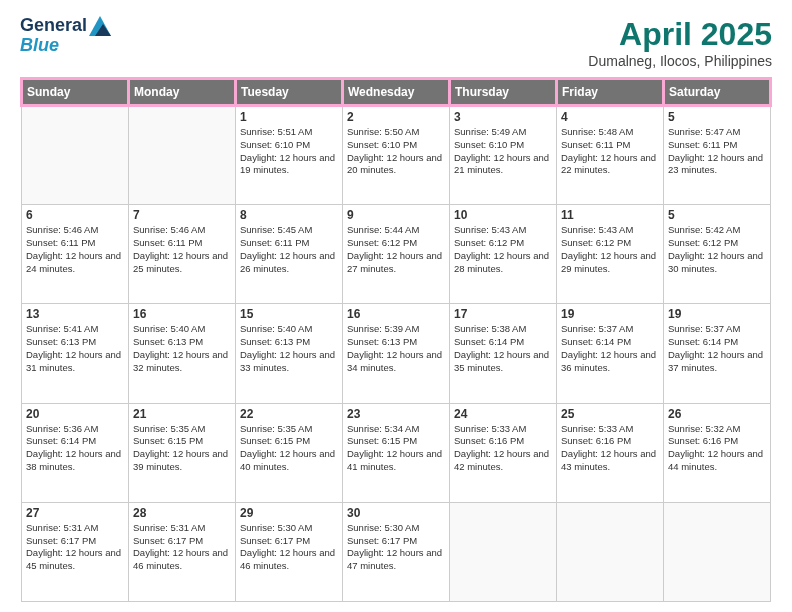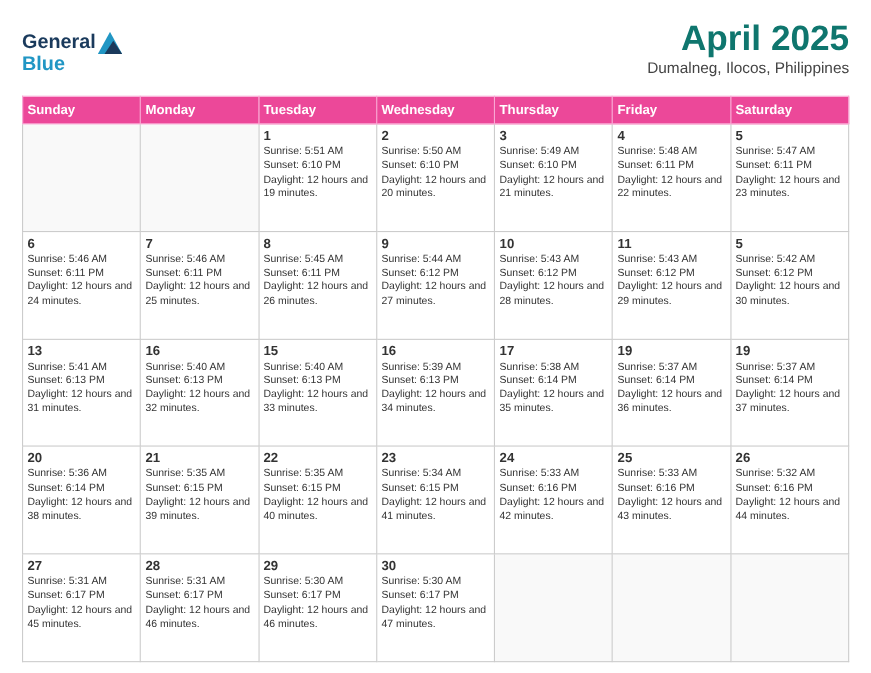--- a/index.html
+++ b/index.html
@@ -13,22 +13,22 @@
     .page {
       width: 792px;
       height: 612px;
       padding: 16px 20px 10px 20px;
       display: flex;
       flex-direction: column;
     }
     .header {
       display: flex;
       justify-content: space-between;
-      align-items: flex-end;
-      margin-bottom: 18px;
+      align-items: flex-start;
+      margin-bottom: 8px;
     }
     .logo {
       display: flex;
       align-items: center;
     }
     .title-block {
       text-align: right;
     }
     .title-block h1 {
       font-size: 32px;
@@ -41,26 +41,26 @@
       font-weight: normal;
     }
     .calendar {
       flex: 1;
       border: 1px solid #ccc;
       border-collapse: collapse;
       width: 100%;
       table-layout: fixed;
     }
     .calendar th {
-      background: #ec4899;
+      background: #737373;
       color: #fff;
       font-size: 12px;
       padding: 5px 4px;
       text-align: left;
-      border: 1px solid #f9a8d4;
+      border: 3px solid #f9a8d4;
       font-weight: bold;
     }
     .calendar td {
       border: 1px solid #ccc;
       vertical-align: top;
       padding: 3px 4px;
       font-size: 10px;
       color: #333;
       height: 82px;
     }
@@ -91,21 +91,21 @@
     <div class="logo">
       <div>
         <div style="display:flex;align-items:center;">
           <div style="font-size:18px;font-weight:bold;color:#1a3a5c;line-height:1.1;">
             <span style="color:#1a3a5c;">General</span><svg width="22" height="20" viewBox="0 0 22 20" style="vertical-align:middle;margin-left:2px;">
                 <polygon points="0,20 11,0 22,20" fill="#2196c4"></polygon>
                 <polygon points="6,20 14,8 22,20" fill="#1a3a5c"></polygon>
               </svg>
           </div>
         </div>
-        <div style="font-size:18px;font-weight:bold;color:#2196c4;line-height:1.1;">Blue</div>
+        <div style="font-size:18px;font-weight:bold;color:#2196c4;line-height:1.1;font-style:italic;">Blue</div>
       </div>
     </div>
     <div class="title-block">
       <h1>April 2025</h1>
       <h2>Dumalneg, Ilocos, Philippines</h2>
     </div>
   </div>
 
   <table class="calendar">
     <thead>

